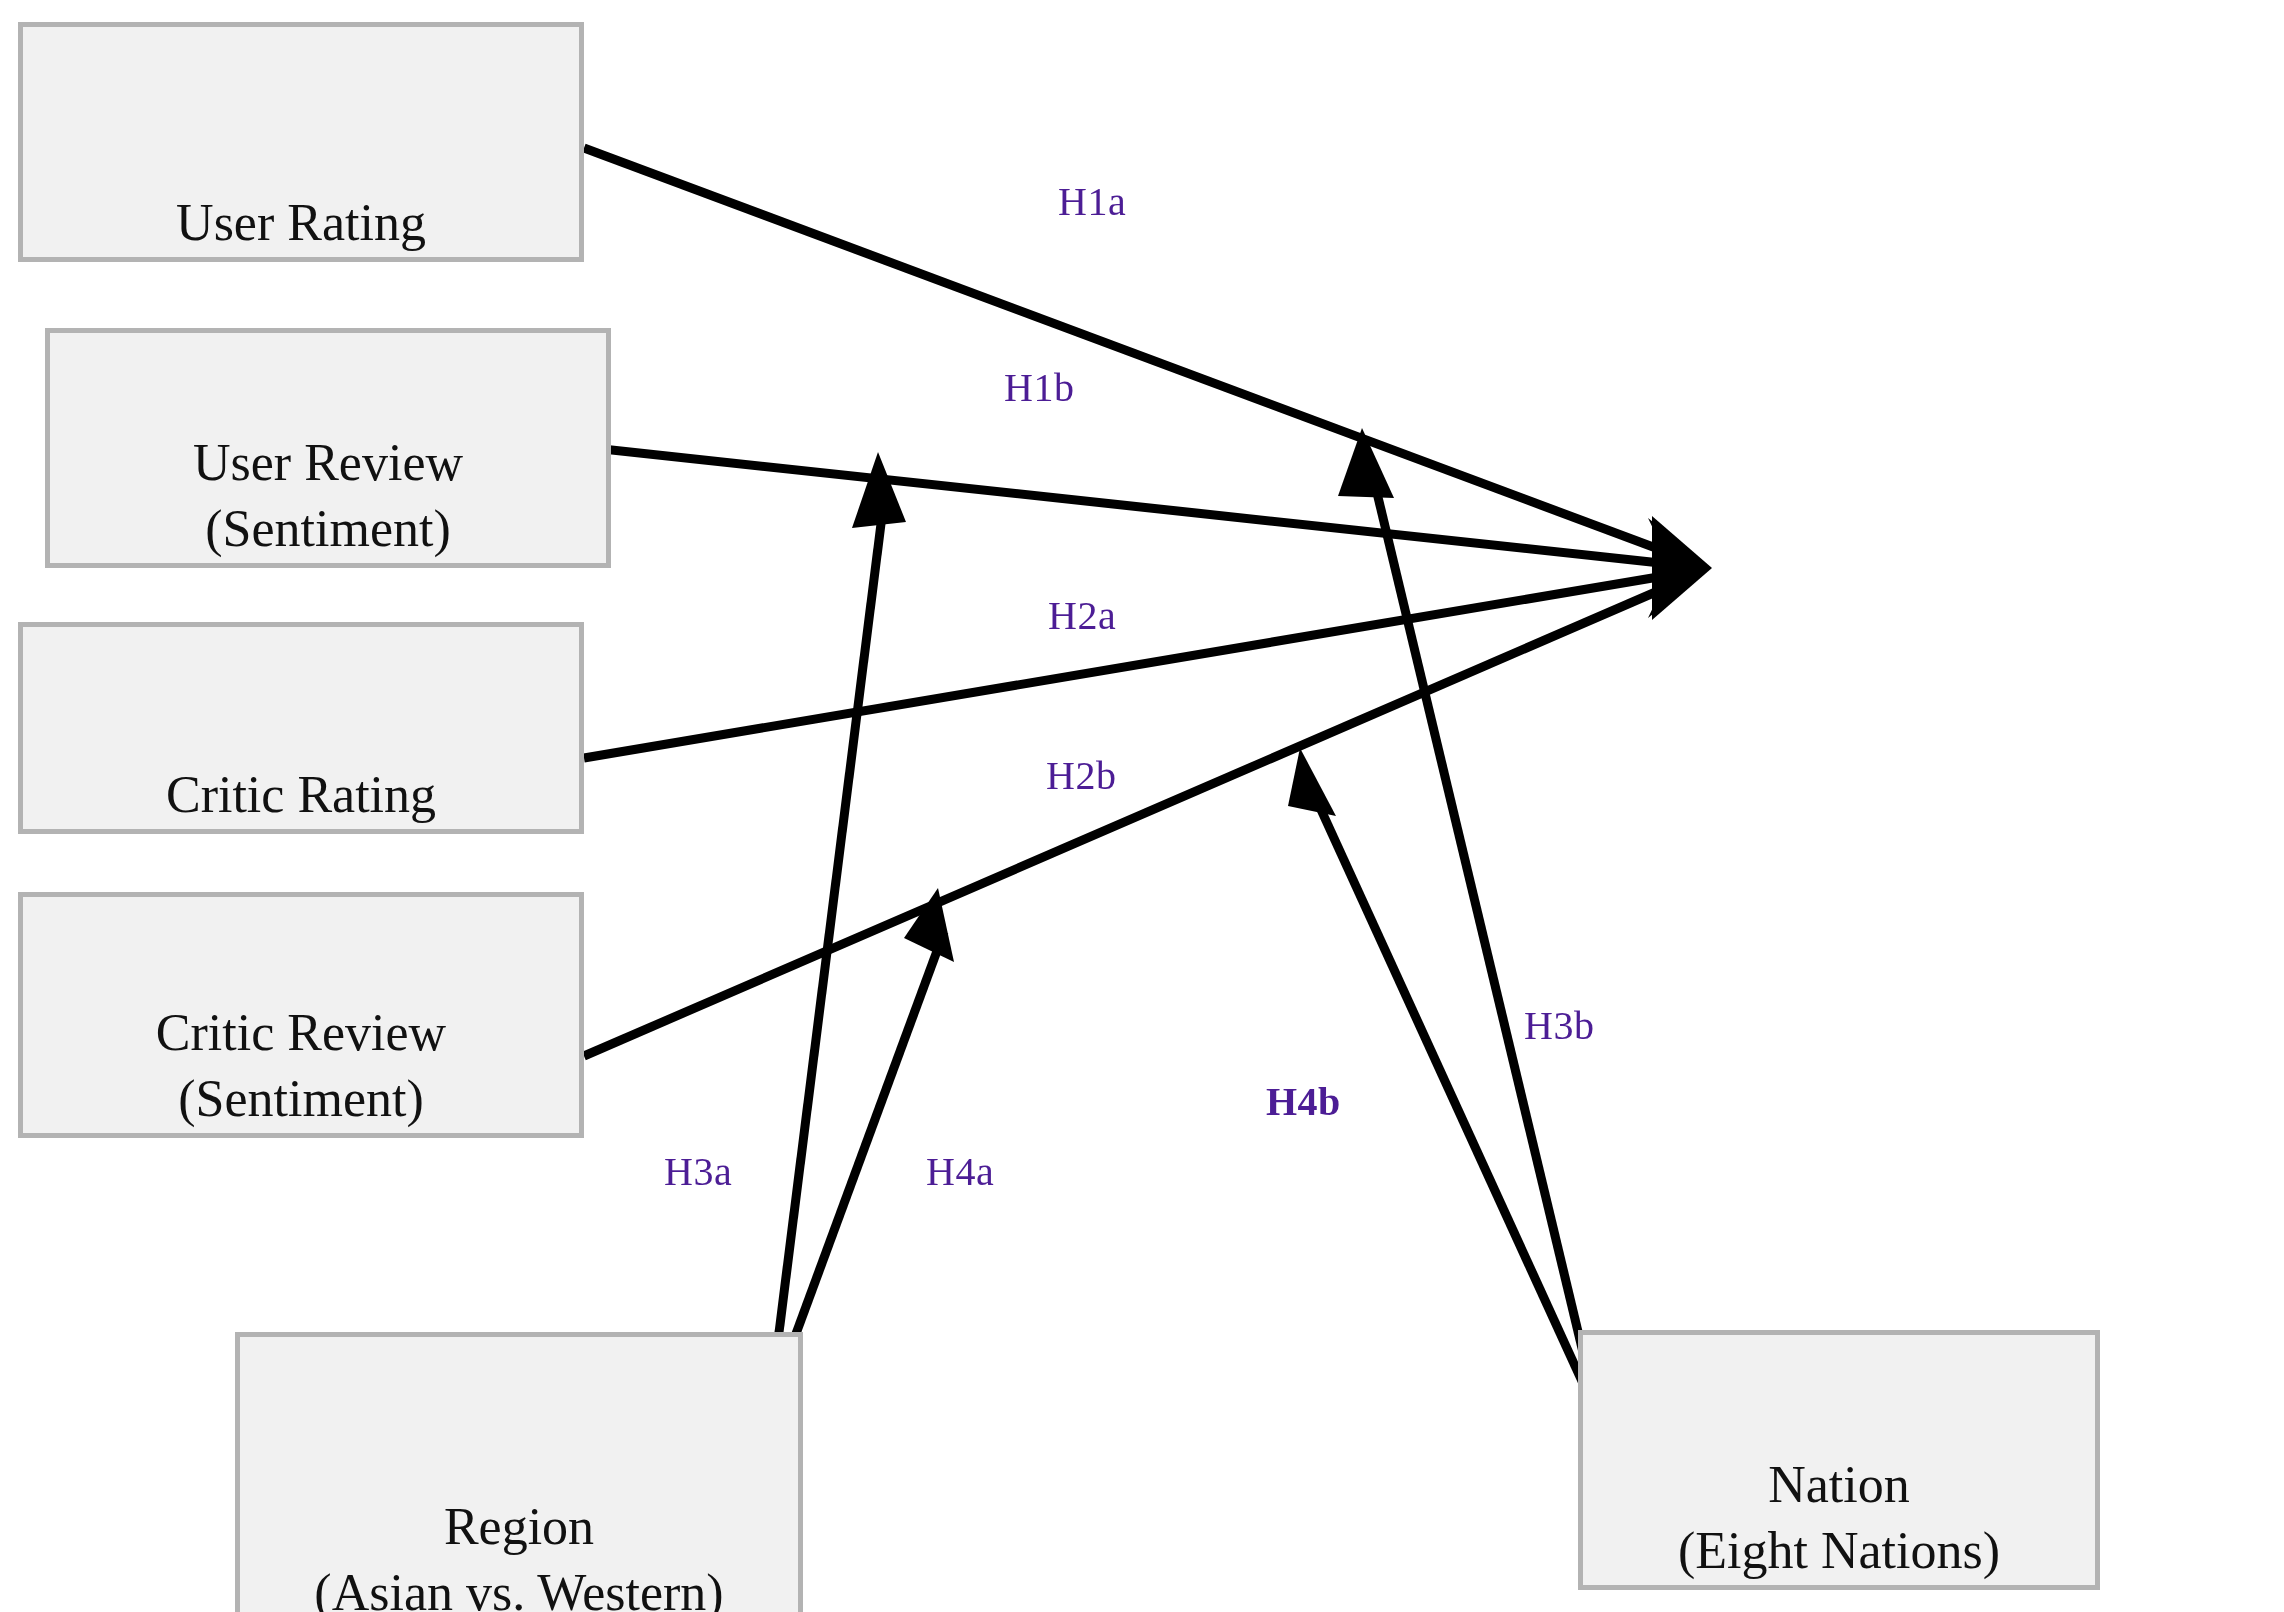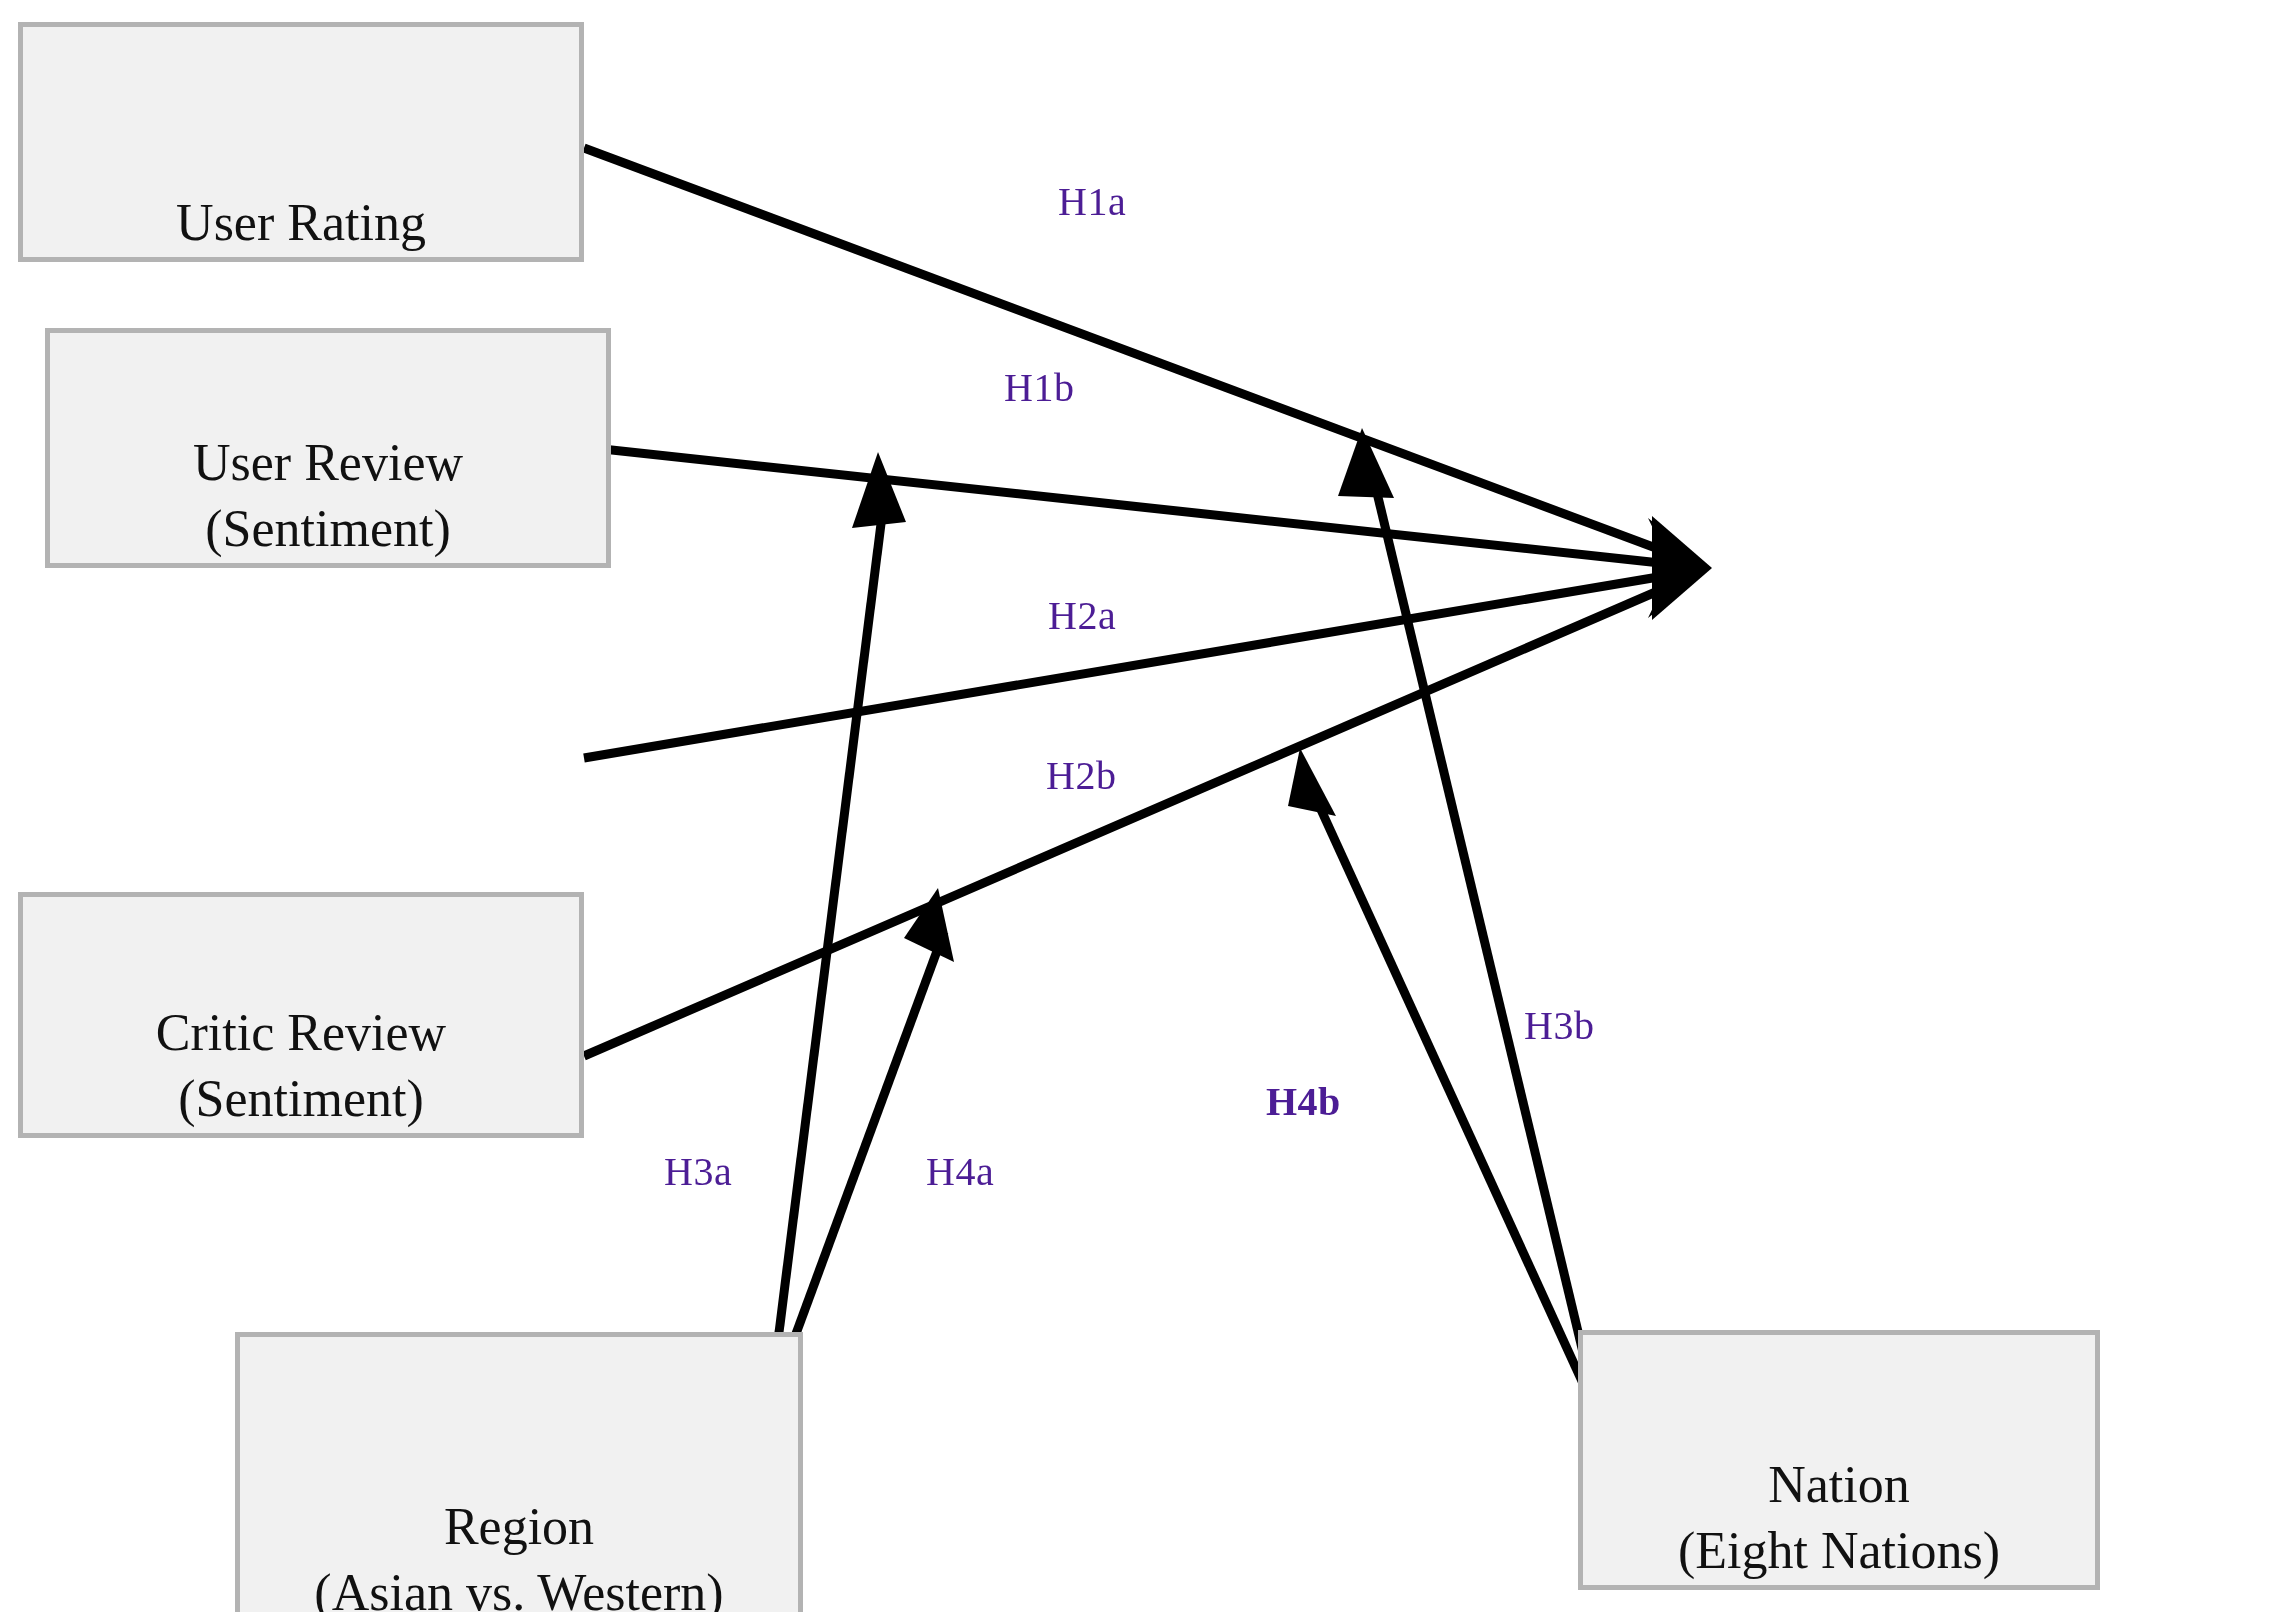--- a/index.html
+++ b/index.html
@@ -118,20 +118,23 @@
 
   <div class="node-box" id="node-user-rating">
     <span class="node-label">User Rating</span>
   </div>
 
   <div class="node-box" id="node-user-review">
     <span class="node-label">User Review
 (Sentiment)</span>
   </div>
 
+  <div class="node-box" id="node-critic-rating">
+    <span class="node-label">Critic Rating</span>
+  </div>
 
   <div class="node-box" id="node-critic-review">
     <span class="node-label">Critic Review
 (Sentiment)</span>
   </div>
 
   <div class="node-box" id="node-region">
     <span class="node-label">Region
 (Asian vs. Western)</span>
   </div>

